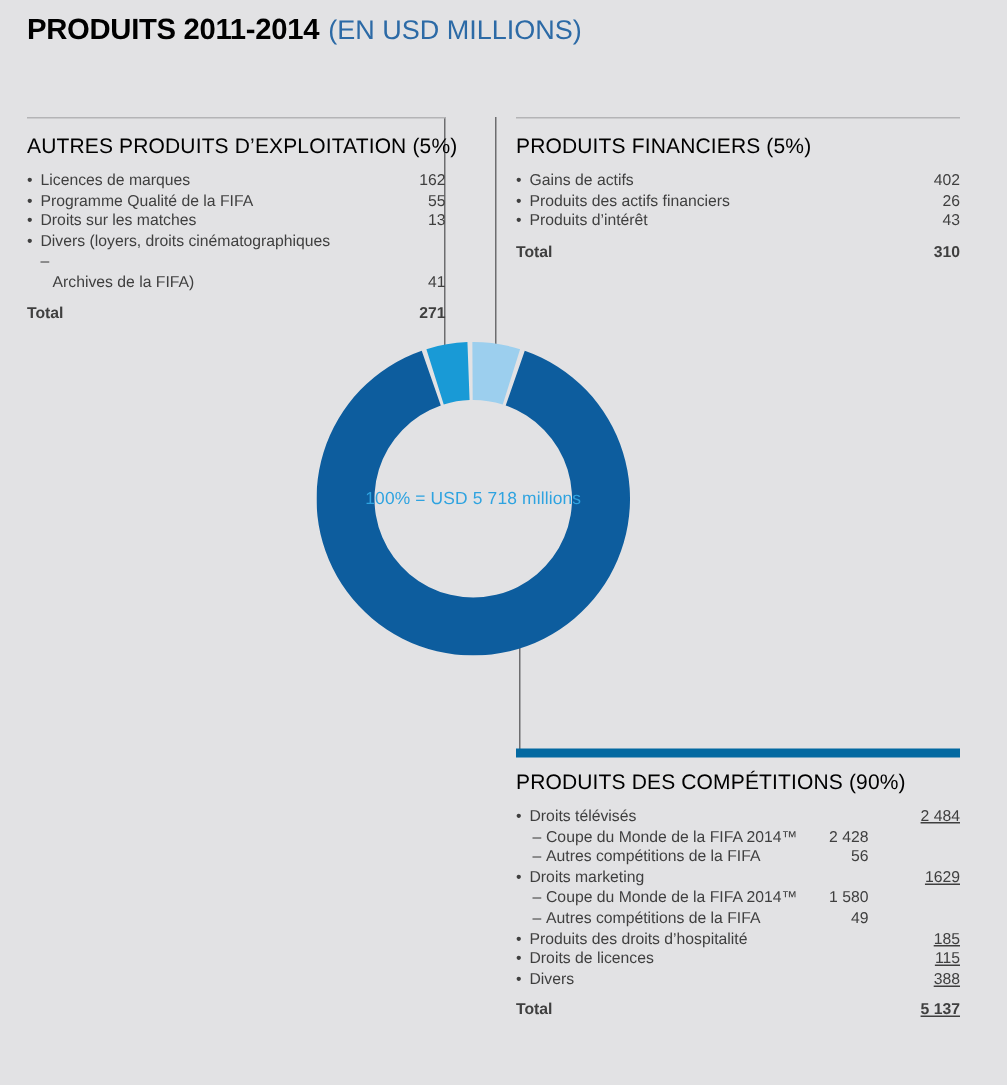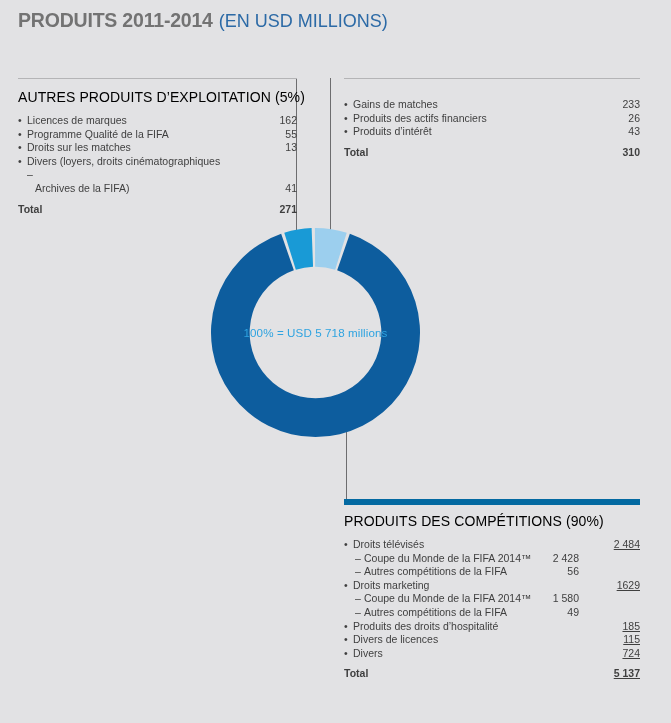--- a/index.html
+++ b/index.html
@@ -19,21 +19,21 @@
   
   #page-title {
     position: absolute;
     left: 18px;
     top: 9px;
     white-space: nowrap;
   }
   #page-title .t-main {
     font-size: 19.5px;
     font-weight: bold;
-    color: #737373;
+    color: #000000;
     letter-spacing: -0.2px;
   }
   #page-title .t-sub {
     font-size: 18px;
     font-weight: normal;
     color: #2c6aa6;
     letter-spacing: 0px;
     margin-left: 6px;
   }
 
@@ -233,25 +233,26 @@
         <span class="val">41</span>
       </div>
       <div class="row total">
         <span class="lbl">Total</span>
         <span class="val">271</span>
       </div>
     </div>
 </div>
 
 <div class="panel" id="panel-financial">
+  <div class="panel-title">PRODUITS FINANCIERS (5%)</div>
   <div class="rows">
       <div class="row">
         <span class="bullet">•</span>
-        <span class="lbl">Gains de matches</span>
-        <span class="val">233</span>
+        <span class="lbl">Gains de actifs</span>
+        <span class="val">402</span>
       </div>
       <div class="row">
         <span class="bullet">•</span>
         <span class="lbl">Produits des actifs financiers</span>
         <span class="val">26</span>
       </div>
       <div class="row">
         <span class="bullet">•</span>
         <span class="lbl">Produits d’intérêt</span>
         <span class="val">43</span>
@@ -296,26 +297,26 @@
         <span class="lbl sub">Autres compétitions de la FIFA</span>
         <span class="val v-sub">49</span>
       </div>
       <div class="row">
         <span class="bullet">•</span>
         <span class="lbl">Produits des droits d’hospitalité</span>
         <span class="val v-main">185</span>
       </div>
       <div class="row">
         <span class="bullet">•</span>
-        <span class="lbl">Divers de licences</span>
+        <span class="lbl">Droits de licences</span>
         <span class="val v-main">115</span>
       </div>
       <div class="row">
         <span class="bullet">•</span>
         <span class="lbl">Divers</span>
-        <span class="val v-main">724</span>
+        <span class="val v-main">388</span>
       </div>
       <div class="row total">
         <span class="lbl">Total</span>
         <span class="val v-main">5 137</span>
       </div>
     </div>
 </div>
 
 </body></html>

